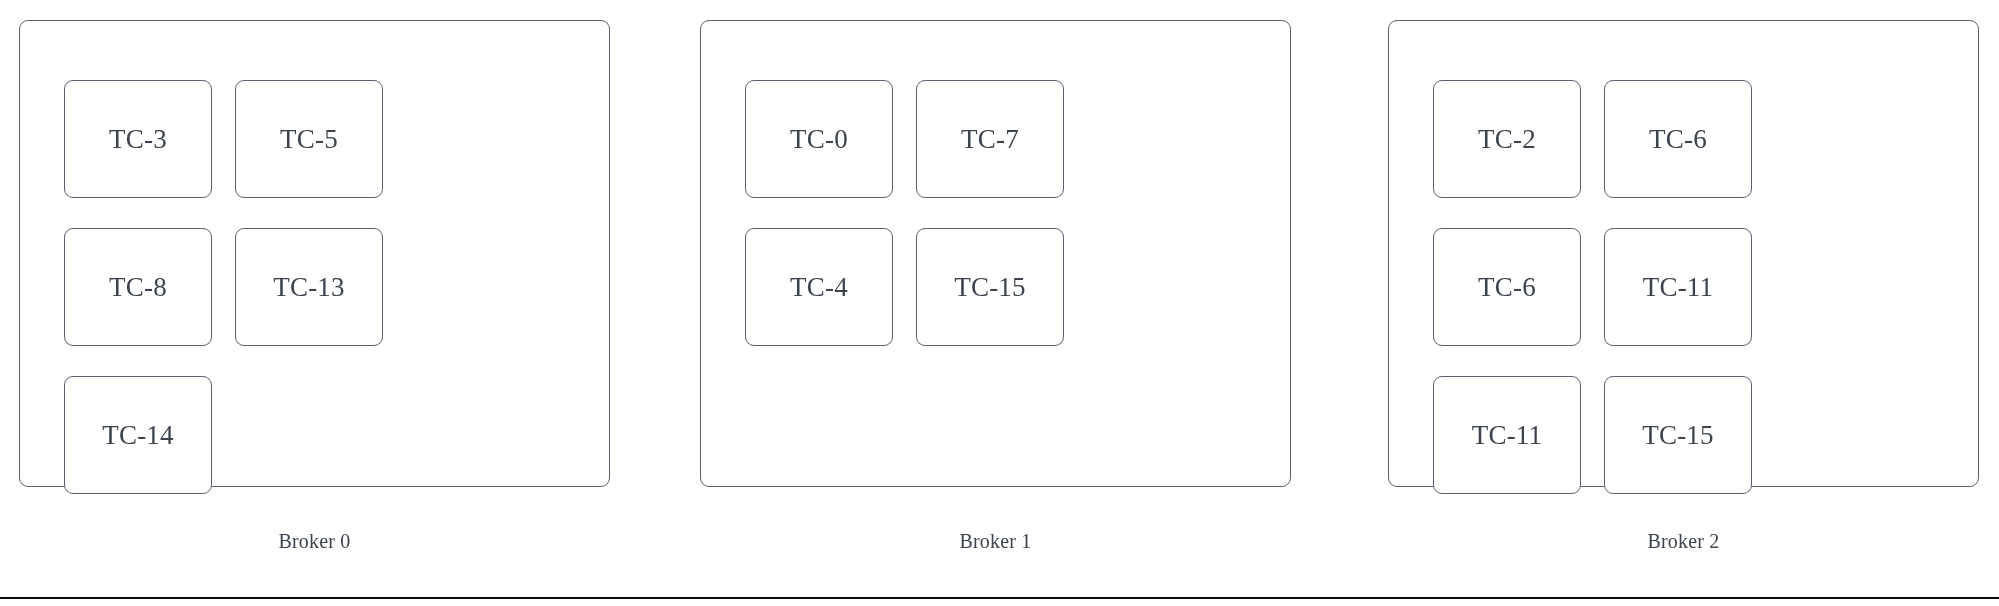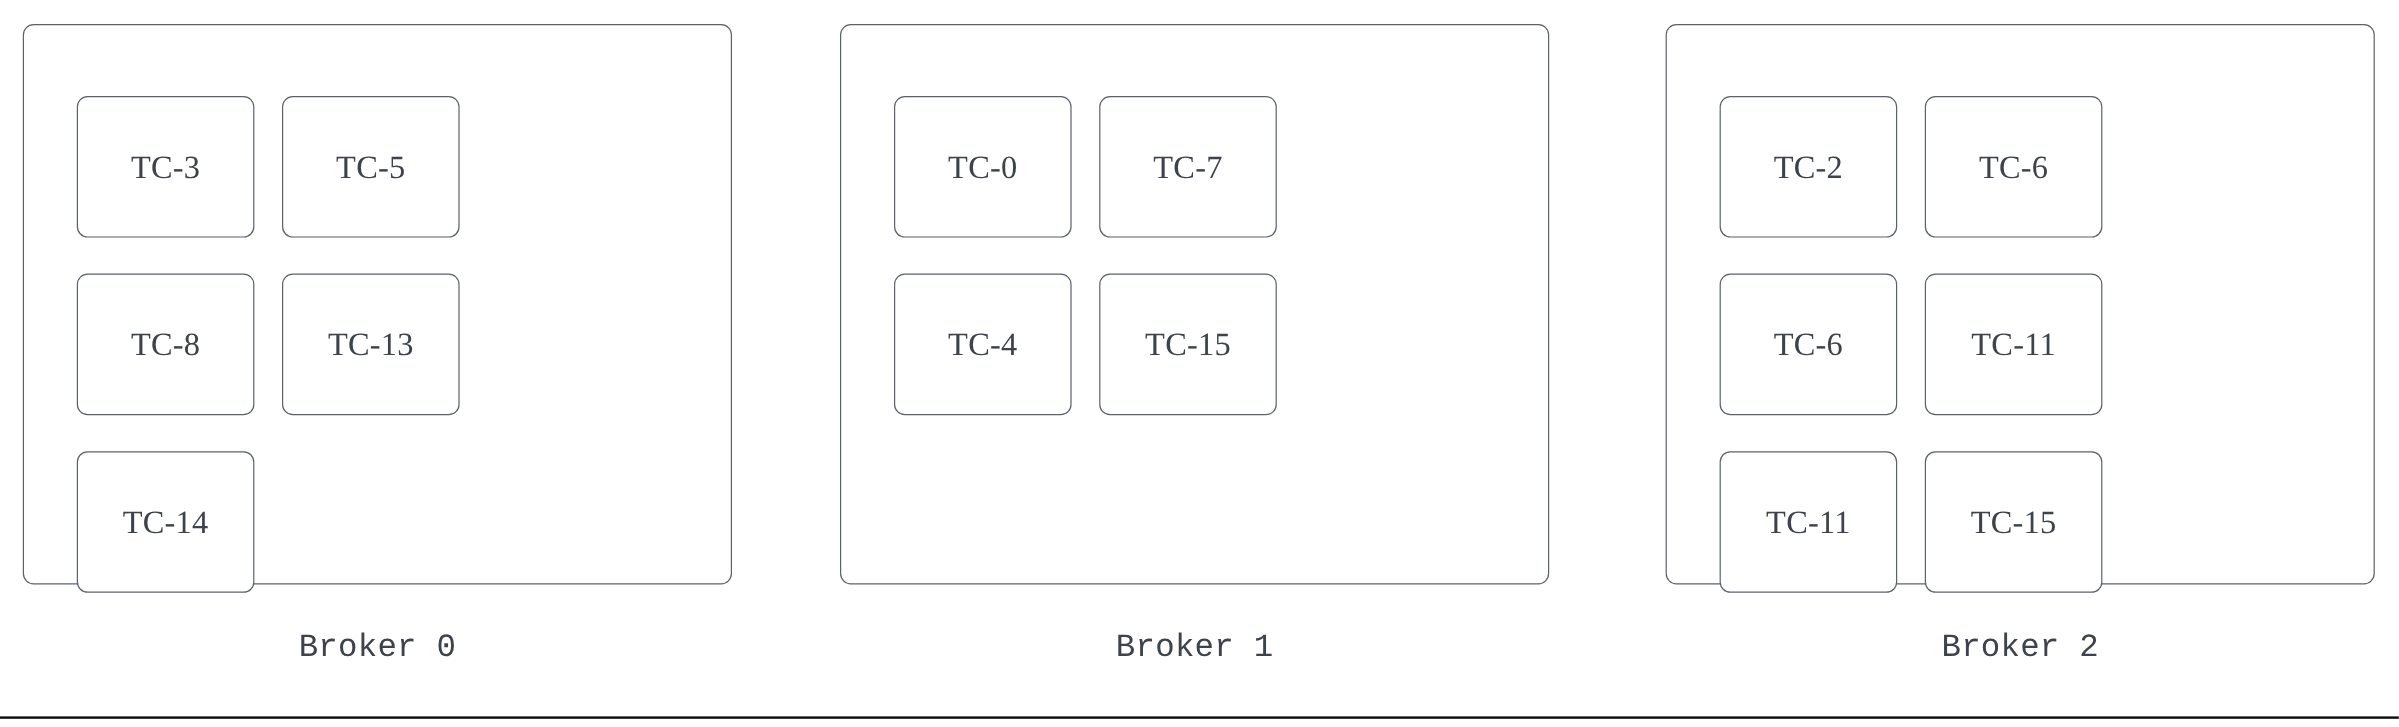--- a/index.html
+++ b/index.html
@@ -76,24 +76,23 @@
 
   .broker-label {
     position: absolute;
     left: 0;
     top: 467px;
     width: 591px;
     height: 108px;
     display: flex;
     align-items: center;
     justify-content: center;
-    font-size: 27px;
+    font-size: 20px;
     color: #3d434c;
     letter-spacing: 0.2px;
-    font-family: Liberation Mono, monospace;
   }
 
   #bottom-rule {
     position: absolute;
     left: 0;
     top: 597px;
     width: 1999px;
     height: 2px;
     background: #0b0d10;
   }

